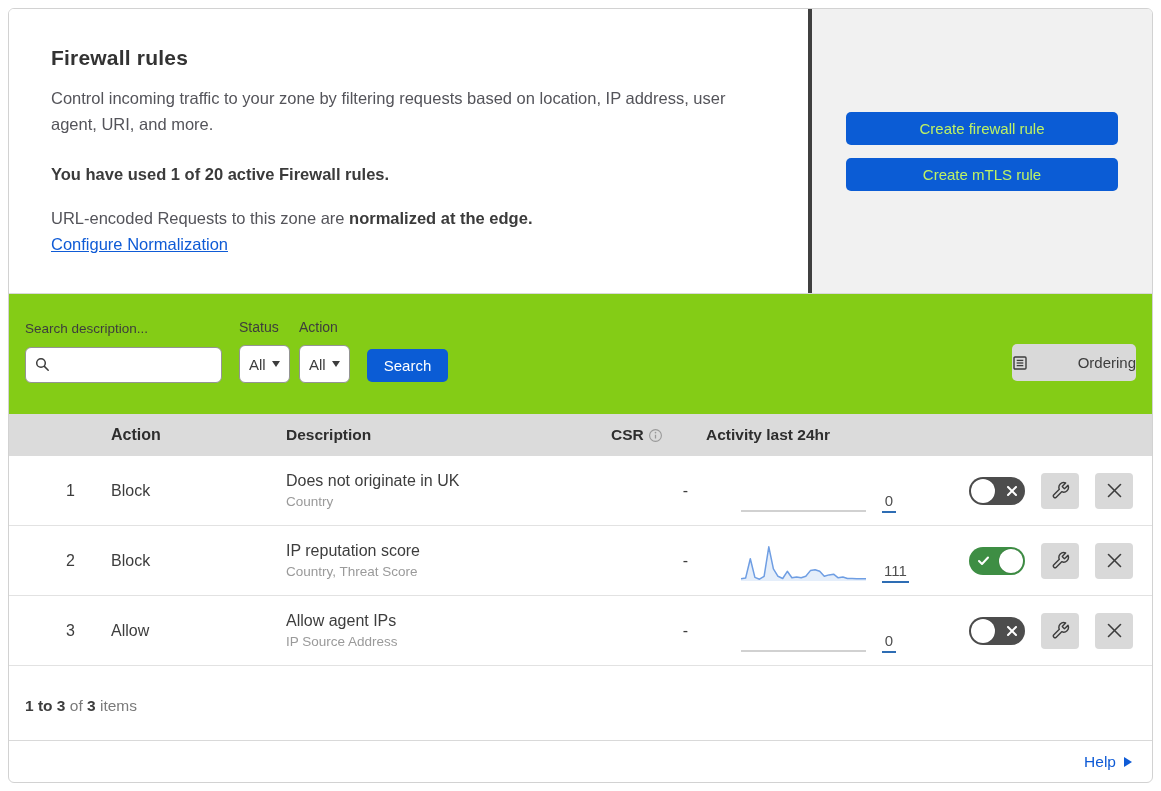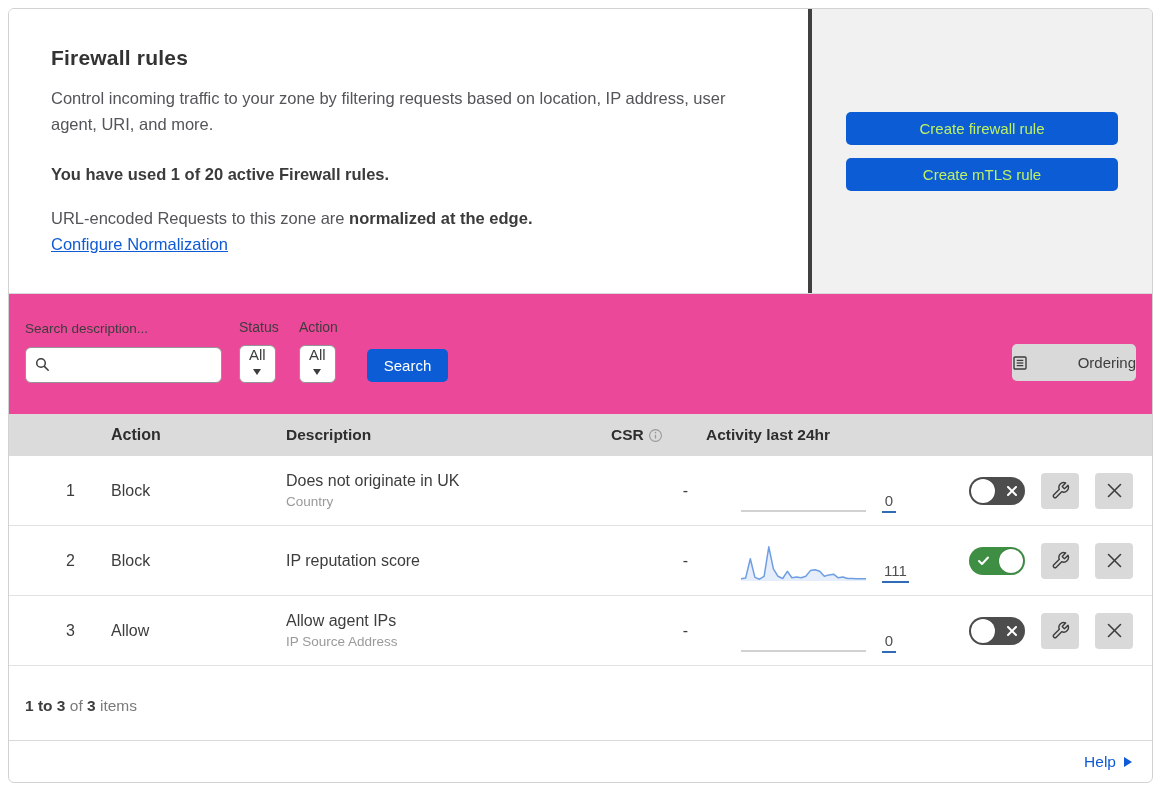--- a/index.html
+++ b/index.html
@@ -16,31 +16,31 @@
   .desc { margin-top:15px; font-size:16.5px; line-height:26px; color:#54545a; max-width:712px; }
   .usage { margin-top:28px; font-size:16.5px; font-weight:bold; color:#3b3b3b; }
   .norm { margin-top:25px; font-size:16.5px; color:#54545a; }
   .norm b { color:#3b3b3b; }
   .cfg-link { display:inline-block; margin-top:7px; font-size:16.5px; color:#0f5bd6; text-decoration:underline; cursor:pointer; }
   .header-right { flex:1; background:#f1f1f1; display:flex; flex-direction:column; align-items:center; padding-top:103px; gap:13px; }
   .blue-btn { width:272px; height:33px; background:#0b5cd5; color:#bef264; border:none;
     border-radius:5px; font-size:15px; font-family:inherit; cursor:pointer; }
 
   
-  .filter-section { position:relative; height:120px; flex:0 0 auto; background:#ec4899; }
+  .filter-section { position:relative; height:120px; flex:0 0 auto; background:#84cc16; }
   .flabel { position:absolute; font-size:13.5px; color:#3d3d3d; }
   .search-label { left:16px; top:27px; }
   .status-label { left:230px; top:25px; font-size:14px; }
   .action-label { left:290px; top:25px; font-size:14px; }
   .search-wrap { position:absolute; left:16px; top:53px; width:197px; height:36px; }
   .search-wrap input { width:100%; height:100%; border:1px solid #949494; border-radius:6px;
     padding:0 10px 0 34px; font-size:14px; font-family:inherit; color:#3d3d3d; background:#fff; }
   .search-wrap svg { position:absolute; left:10px; top:10px; }
   .select-box { position:absolute; top:51px; height:38px; border:1px solid #949494; border-radius:6px;
-    background:#fff; display:flex; align-items:center; gap:6px; padding:0 9px; font-size:15px; color:#3d3d3d; cursor:pointer;flex-direction:column; }
+    background:#fff; display:flex; align-items:center; gap:6px; padding:0 9px; font-size:15px; color:#3d3d3d; cursor:pointer; }
   .status-box { left:230px; }
   .action-box { left:290px; }
   .caret { width:0; height:0; border-left:4.5px solid transparent; border-right:4.5px solid transparent; border-top:6px solid #3d3d3d; }
   .search-btn { position:absolute; left:358px; top:55px; width:81px; height:33px; background:#0b5cd5;
     color:#fff; border:none; border-radius:5px; font-size:15px; font-family:inherit; cursor:pointer; }
   .ordering-btn { position:absolute; right:16px; top:50px; width:124px; height:37px; background:#d9d9d9;
     color:#3d3d3d; border:none; border-radius:5px; font-size:15px; font-family:inherit;
     display:flex; align-items:center; justify-content:space-between; gap:10px; cursor:pointer; }
 
   
@@ -187,20 +187,21 @@
         </button>
       </div>
     </div>
   </div>
 
   <div class="trow">
     <div class="col-num">2</div>
     <div class="col-action">Block</div>
     <div class="col-desc">
       <div class="desc-title">IP reputation score</div>
+      <div class="desc-sub">Country, Threat Score</div>
     </div>
     <div class="col-csr">-</div>
     <div class="col-activity">
       <div class="spark-group">
         <svg class="spark" width="125" height="44">
             <polygon points="0,42 0.0,39.8 4.6,39.1 9.3,19.7 13.9,38.4 18.5,40.2 23.1,37.3 27.8,7.8 32.4,29.8 37.0,37.3 41.7,39.5 46.3,32.3 50.9,38.8 55.6,38.0 60.2,38.8 64.8,37.3 69.4,31.6 74.1,30.8 78.7,32.3 83.3,37.3 88.0,35.9 92.6,35.2 97.2,38.8 101.9,38.0 106.5,39.5 111.1,39.5 115.7,39.8 120.4,39.8 125.0,39.8 125,42" fill="rgba(111,158,227,0.18)"></polygon>
             <polyline points="0.0,39.8 4.6,39.1 9.3,19.7 13.9,38.4 18.5,40.2 23.1,37.3 27.8,7.8 32.4,29.8 37.0,37.3 41.7,39.5 46.3,32.3 50.9,38.8 55.6,38.0 60.2,38.8 64.8,37.3 69.4,31.6 74.1,30.8 78.7,32.3 83.3,37.3 88.0,35.9 92.6,35.2 97.2,38.8 101.9,38.0 106.5,39.5 111.1,39.5 115.7,39.8 120.4,39.8 125.0,39.8" fill="none" stroke="#6f9ee3" stroke-width="1.5" stroke-linejoin="round"></polyline>
           </svg>
         <a class="count">111</a>
       </div>

